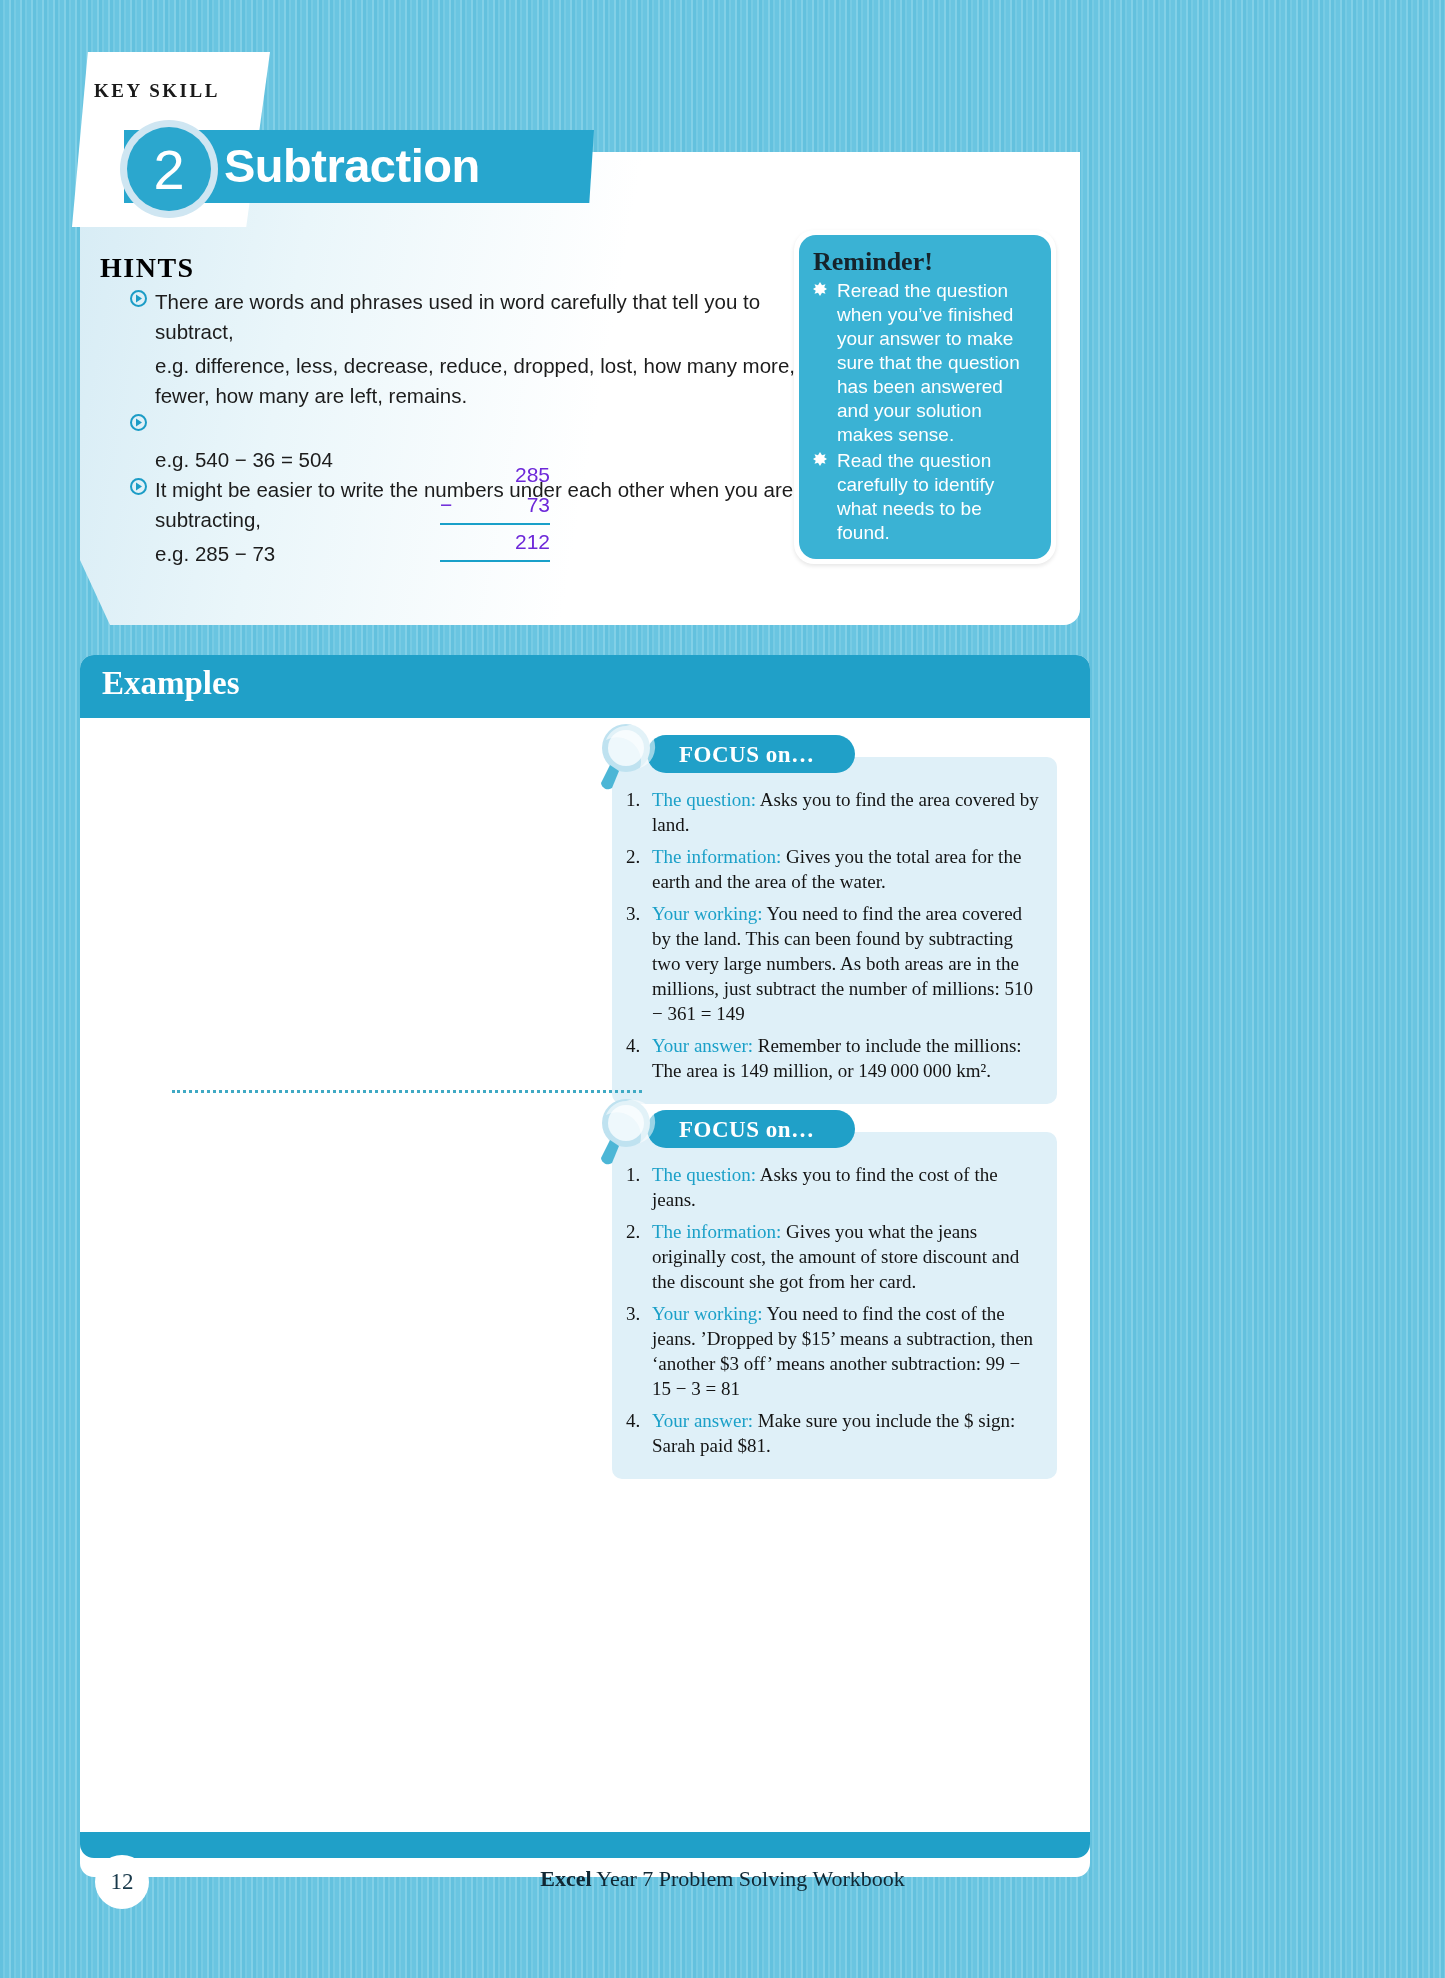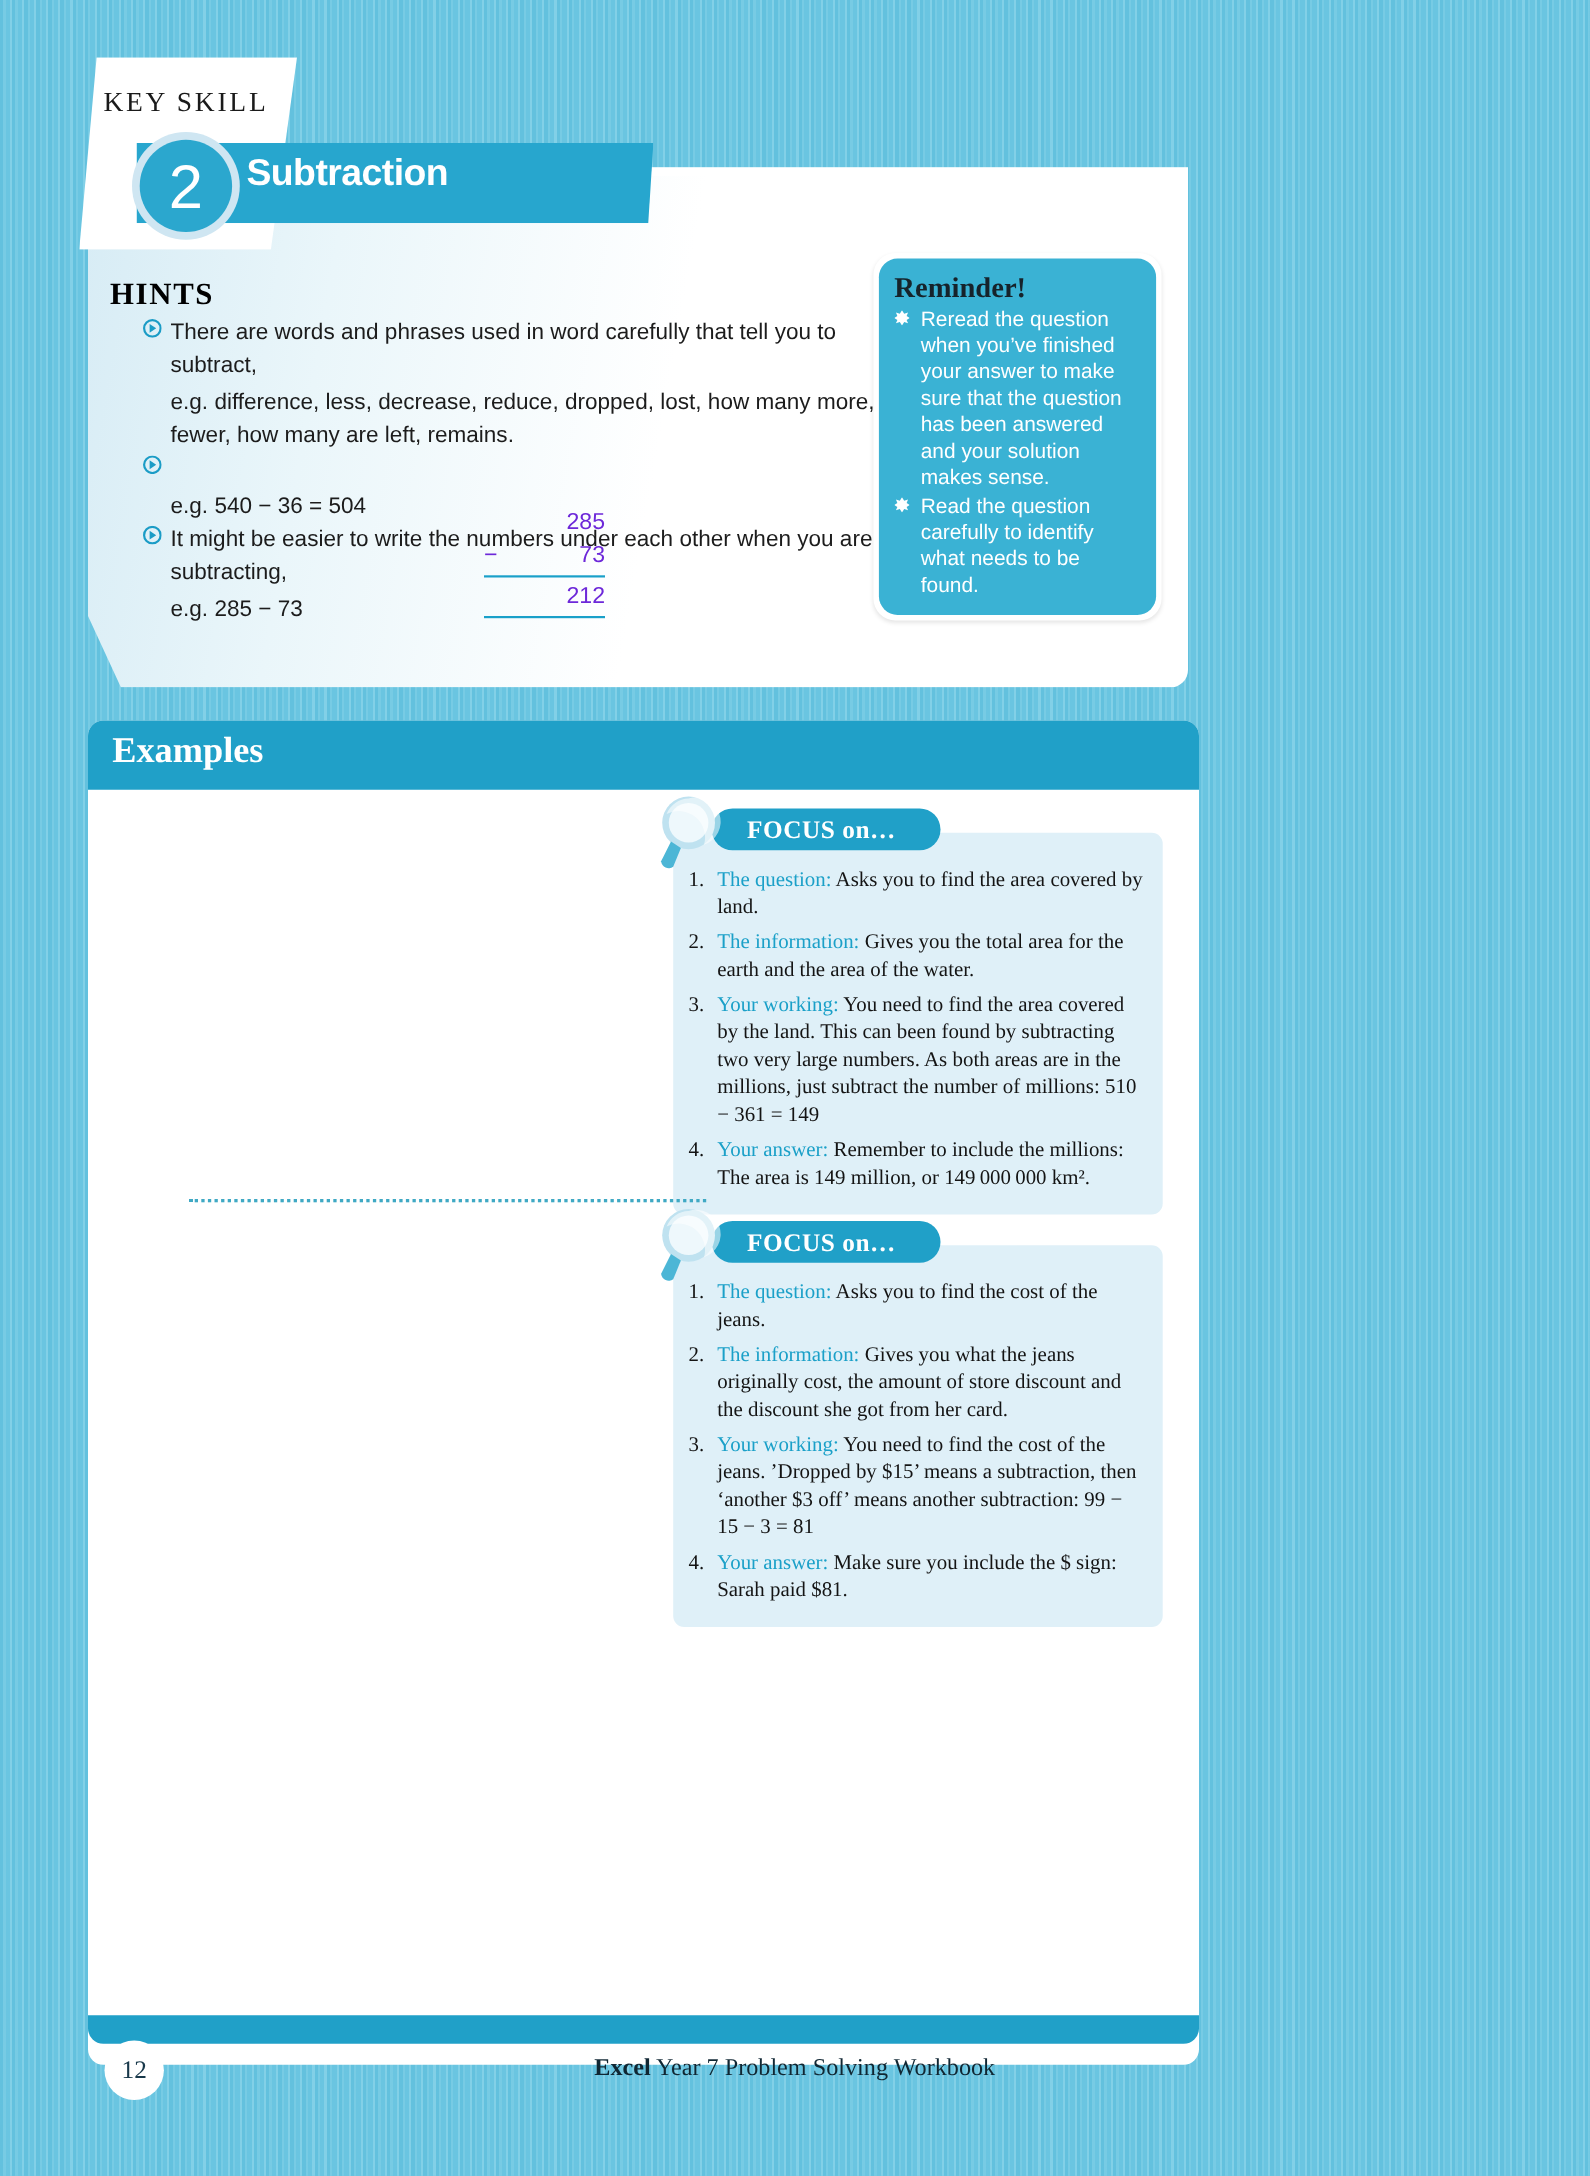--- a/index.html
+++ b/index.html
@@ -38,43 +38,43 @@
     height: 175px;
     background: #ffffff;
     clip-path: polygon(8% 0%, 100% 0%, 88% 100%, 0% 100%);
     z-index: 3;
   }
   .key-skill-label {
     position: absolute;
     left: 22px;
     top: 38px;
     font-family: "Liberation Serif", serif;
-    font-weight: normal;
-    font-size: 25px;
+    font-weight: bold;
+    font-size: 19px;
     letter-spacing: 2.5px;
     color: #1a1a1a;
     z-index: 6;
     white-space: nowrap;
   }
 
   .title-ribbon {
     position: absolute;
     left: 52px;
     top: 88px;
     width: 470px;
     height: 73px;
     background: #27a6ce;
     z-index: 4;
     clip-path: polygon(0 0, 100% 0, 99% 100%, 0 100%);
   }
   .title-ribbon-text {
     position: absolute;
     left: 152px;
     top: 96px;
-    font-size: 34px;
+    font-size: 47px;
     font-weight: bold;
     color: #ffffff;
     letter-spacing: -0.5px;
     z-index: 7;
     text-align: center;
   }
   .num-badge-outer {
     position: absolute;
     left: 48px;
     top: 78px;

